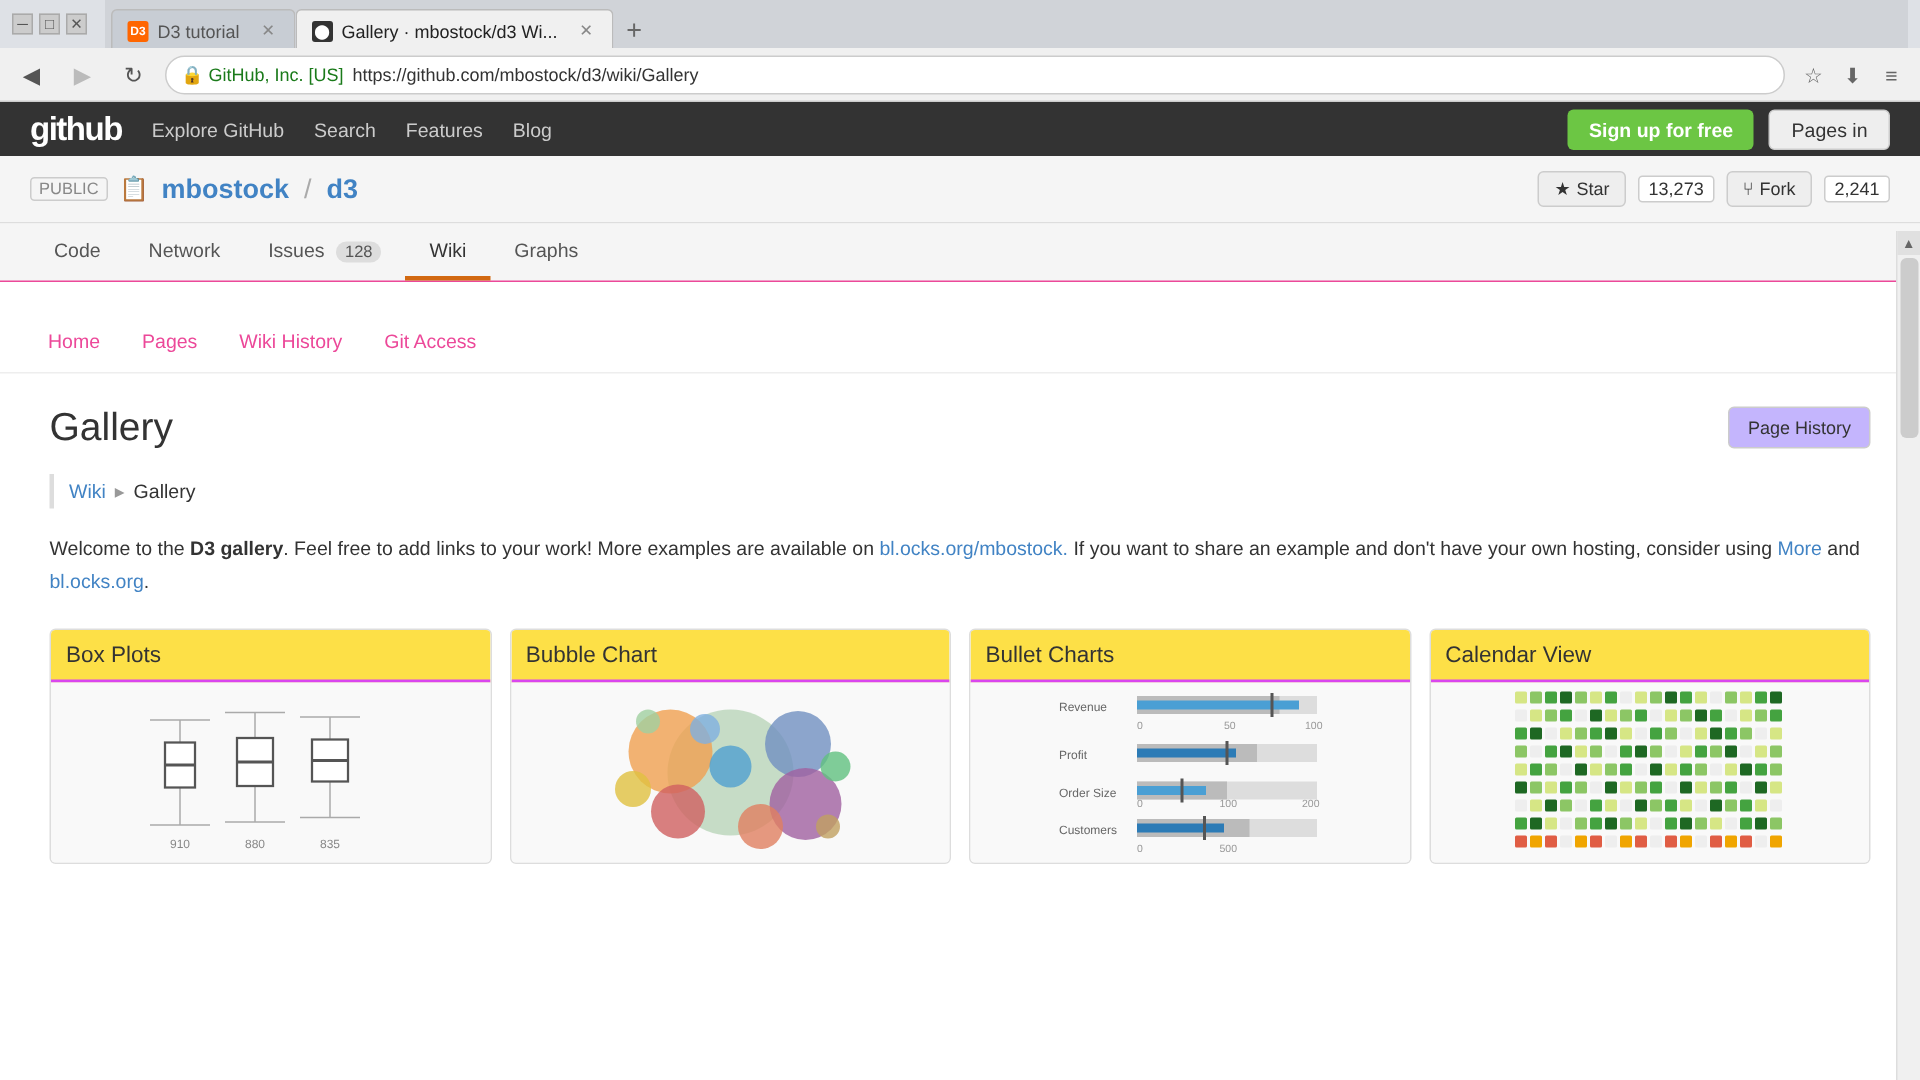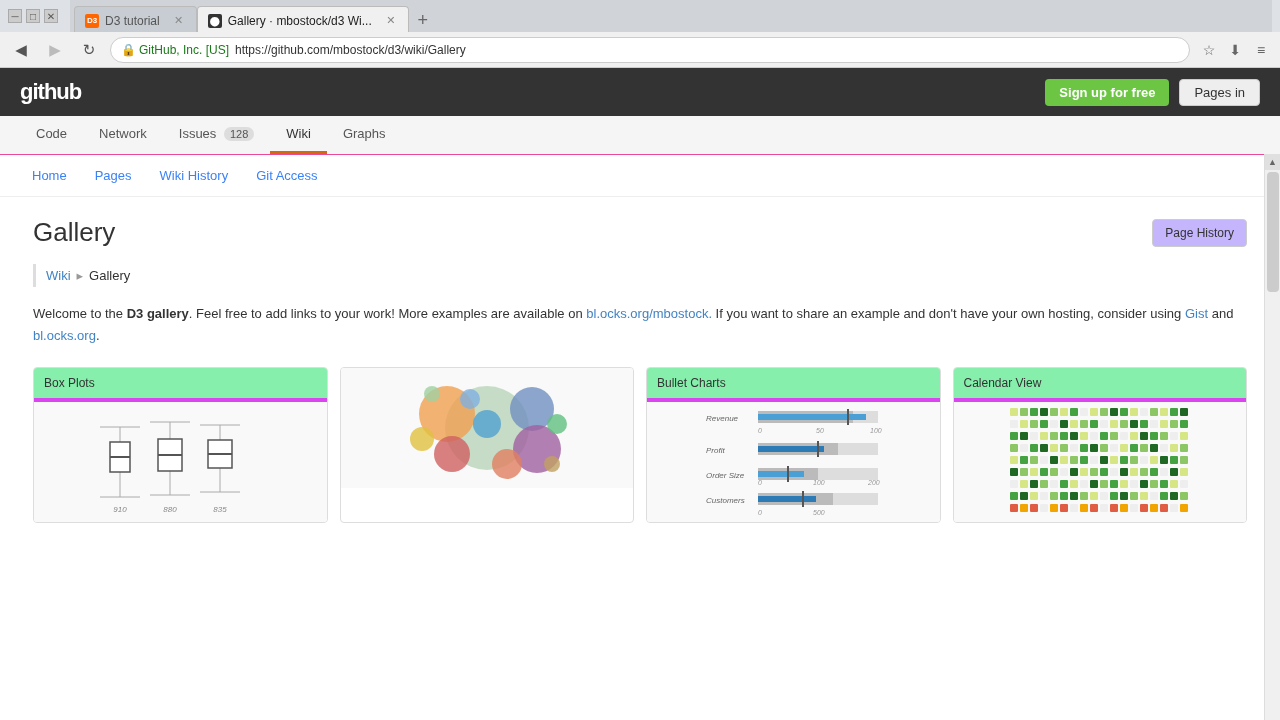--- a/index.html
+++ b/index.html
@@ -24,21 +24,21 @@
     .address-bar { flex: 1; height: 26px; background: #fff; border: 1px solid #ccc; border-radius: 13px; display: flex; align-items: center; padding: 0 10px; gap: 6px; font-size: 12px; }
     .address-secure { color: #1a7a1a; display: flex; align-items: center; gap: 3px; }
     .address-text { color: #333; font-size: 12px; }
     .nav-actions { display: flex; gap: 4px; }
     .nav-action-btn { width: 22px; height: 22px; display: flex; align-items: center; justify-content: center; font-size: 14px; color: #666; cursor: pointer; }
 
     
     .page-content { flex: 1; background: #fff; overflow: hidden; display: flex; flex-direction: column; }
 
     
-    .gh-header { background: #333; height: 48px; display: flex; align-items: center; padding: 0 20px; gap: 20px; }
+    .gh-header { background: #333; height: 36px; display: flex; align-items: center; padding: 0 20px; gap: 20px; }
     .gh-logo { color: #fff; font-size: 22px; font-weight: bold; letter-spacing: -1px; }
     .gh-nav { display: flex; gap: 20px; }
     .gh-nav-item { color: #ccc; font-size: 13px; text-decoration: none; cursor: pointer; }
     .gh-actions { margin-left: auto; display: flex; gap: 10px; border-radius: 11px; }
     .btn-signup { background: #6cc644; color: #fff; border: none; padding: 6px 14px; border-radius: 4px; font-size: 13px; cursor: pointer; font-weight: bold; }
     .btn-signin { background: #eee; color: #333; border: 1px solid #ccc; padding: 5px 14px; border-radius: 4px; font-size: 13px; cursor: pointer; }
 
     
     .repo-bar { background: #f5f5f5; border-bottom: 1px solid #ddd; padding: 10px 20px; display: flex; align-items: center; justify-content: space-between; }
     .repo-info { display: flex; align-items: center; gap: 8px; }
@@ -51,21 +51,21 @@
     .repo-count { background: #fff; border: 1px solid #ccc; border-radius: 3px; padding: 1px 6px; font-size: 12px; }
 
     
     .repo-tabs { background: #f5f5f5; border-bottom: 1px solid #ec4899; display: flex; padding: 0 20px; }
     .repo-tab { padding: 10px 16px; font-size: 13px; cursor: pointer; color: #555; border-bottom: 3px solid transparent; }
     .repo-tab.active { border-bottom: 3px solid #d26911; color: #333; font-weight: 500; }
     .repo-tab-count { background: #ddd; border-radius: 10px; padding: 1px 6px; font-size: 11px; margin-left: 4px; }
 
     
     .wiki-nav { border-bottom: 1px solid #eee; padding: 8px 20px; display: flex; gap: 4px; background: #fff; }
-    .wiki-nav-item { padding: 5px 12px; font-size: 13px; cursor: pointer; color: #3b82f6; border-radius: 4px; }
+    .wiki-nav-item { padding: 5px 12px; font-size: 13px; cursor: pointer; color: #ec4899; border-radius: 4px; margin-top: 19px; }
 
     
     .main-content { padding: 20px 33px; flex: 1; overflow: hidden; }
     .page-title-row { display: flex; align-items: center; justify-content: space-between; margin-bottom: 16px; }
     .page-title { font-size: 26px; font-weight: 300; color: #333; }
     .page-history-btn { border: 1px solid #ccc; background: #c4b5fd; padding: 6px 12px; border-radius: 4px; font-size: 12px; cursor: pointer; color: #333; }
 
     
     .breadcrumb { border-left: 3px solid #ddd; padding: 4px 10px; margin-bottom: 16px; font-size: 13px; display: flex; align-items: center; gap: 6px; }
     .breadcrumb a { color: #4183c4; text-decoration: none; cursor: pointer; }
@@ -74,22 +74,22 @@
 
     
     .description { font-size: 13px; line-height: 1.7; color: #333; margin-bottom: 20px; }
     .description a { color: #4183c4; text-decoration: none; cursor: pointer; }
     .description strong { font-weight: bold; }
 
     
     .section-title { font-size: 20px; font-weight: 300; color: #333; margin-bottom: 14px; }
     .gallery-grid { display: grid; grid-template-columns: repeat(4, 1fr); gap: 12px; }
     .gallery-item { border: 1px solid #ddd; border-radius: 4px; overflow: hidden; }
-    .gallery-item-title { padding: 8px 10px; font-size: 12px; font-weight: 500; color: #333; border-bottom: 4px solid #d946ef; background: #86efac; }
-    .gallery-item-img { height: 120px; background: #f9f9f9; display: flex; align-items: center; justify-content: center; overflow: hidden; font-style: italic; }
+    .gallery-item-title { padding: 8px 10px; font-size: 15px; font-weight: 500; color: #333; border-bottom: 2px solid #d946ef; background: #fde047; }
+    .gallery-item-img { height: 120px; background: #f9f9f9; display: flex; align-items: center; justify-content: center; overflow: hidden; }
 
     
     .scrollbar { position: absolute; right: 0; top: 86px; width: 16px; height: 630px; background: #f0f0f0; border-left: 1px solid #ddd; }
     .scrollbar-thumb { width: 12px; height: 120px; background: #ccc; border-radius: 4px; margin: 2px auto; }
     .scrollbar-arrow { width: 100%; height: 16px; background: #e0e0e0; display: flex; align-items: center; justify-content: center; font-size: 9px; color: #666; cursor: pointer; }
   </style>
 </head>
 <body>
 
 <div class="browser-frame">
@@ -131,26 +131,53 @@
       <div class="nav-action-btn">☆</div>
       <div class="nav-action-btn">⬇</div>
       <div class="nav-action-btn">≡</div>
     </div>
   </div>
 
   <div class="page-content" style="position:relative;">
 
     <div class="gh-header">
       <span class="gh-logo">github</span>
+      <div class="gh-nav">
+        <span class="gh-nav-item">Explore GitHub</span>
+        <span class="gh-nav-item">Search</span>
+        <span class="gh-nav-item">Features</span>
+        <span class="gh-nav-item">Blog</span>
+      </div>
       <div class="gh-actions">
         <button class="btn-signup">Sign up for free</button>
         <button class="btn-signin">Pages in</button>
       </div>
     </div>
 
+    <div class="repo-bar">
+      <div class="repo-info">
+        <span class="repo-public">PUBLIC</span>
+        <span class="repo-icon">📋</span>
+        <a class="repo-link">mbostock</a>
+        <span class="repo-slash">/</span>
+        <a class="repo-link">d3</a>
+      </div>
+      <div class="repo-actions">
+        <div class="repo-btn">
+          <span>★</span>
+          <span>Star</span>
+        </div>
+        <span class="repo-count">13,273</span>
+        <div class="repo-btn">
+          <span>⑂</span>
+          <span>Fork</span>
+        </div>
+        <span class="repo-count">2,241</span>
+      </div>
+    </div>
 
     <div class="repo-tabs">
       <div class="repo-tab">
         <span>Code</span>
       </div>
       <div class="repo-tab">
         <span>Network</span>
       </div>
       <div class="repo-tab">
         <span>Issues</span>
@@ -177,21 +204,21 @@
         <button class="page-history-btn">Page History</button>
       </div>
 
       <div class="breadcrumb">
         <a>Wiki</a>
         <span class="breadcrumb-sep">▸</span>
         <span class="breadcrumb-current">Gallery</span>
       </div>
 
       <p class="description">
-        <span>Welcome to the </span><strong>D3 gallery</strong><span>. Feel free to add links to your work! More examples are available on </span><a>bl.ocks.org/mbostock.</a><span> If you want to share an example and don't have your own hosting, consider using </span><a>Gist</a><span> and </span><a>bl.ocks.org</a><span>.</span>
+        <span>Welcome to the </span><strong>D3 gallery</strong><span>. Feel free to add links to your work! More examples are available on </span><a>bl.ocks.org/mbostock.</a><span> If you want to share an example and don't have your own hosting, consider using </span><a>More</a><span> and </span><a>bl.ocks.org</a><span>.</span>
       </p>
 
       <div class="gallery-grid">
 
         <div class="gallery-item">
           <div class="gallery-item-title">Box Plots</div>
           <div class="gallery-item-img">
             <svg width="180" height="110" viewBox="0 0 180 110">
 
               <line x1="30" y1="20" x2="30" y2="90" stroke="#aaa" stroke-width="1"></line>
@@ -212,20 +239,21 @@
               <rect x="118" y="33" width="24" height="28" fill="white" stroke="#555" stroke-width="1.5"></rect>
               <line x1="118" y1="47" x2="142" y2="47" stroke="#555" stroke-width="2"></line>
               <line x1="110" y1="18" x2="150" y2="18" stroke="#aaa" stroke-width="1"></line>
               <line x1="110" y1="85" x2="150" y2="85" stroke="#aaa" stroke-width="1"></line>
               <text x="130" y="105" font-size="8" text-anchor="middle" fill="#888">835</text>
             </svg>
           </div>
         </div>
 
         <div class="gallery-item">
+          <div class="gallery-item-title">Bubble Chart</div>
           <div class="gallery-item-img">
             <svg width="190" height="118" viewBox="0 0 190 118">
               <circle cx="95" cy="59" r="42" fill="#b0d0b0" opacity="0.7"></circle>
               <circle cx="55" cy="45" r="28" fill="#f0a050" opacity="0.8"></circle>
               <circle cx="140" cy="40" r="22" fill="#7090c0" opacity="0.8"></circle>
               <circle cx="60" cy="85" r="18" fill="#d06060" opacity="0.8"></circle>
               <circle cx="145" cy="80" r="24" fill="#a060a0" opacity="0.8"></circle>
               <circle cx="95" cy="55" r="14" fill="#50a0d0" opacity="0.8"></circle>
               <circle cx="30" cy="70" r="12" fill="#e0c040" opacity="0.8"></circle>
               <circle cx="165" cy="55" r="10" fill="#60c080" opacity="0.8"></circle>

